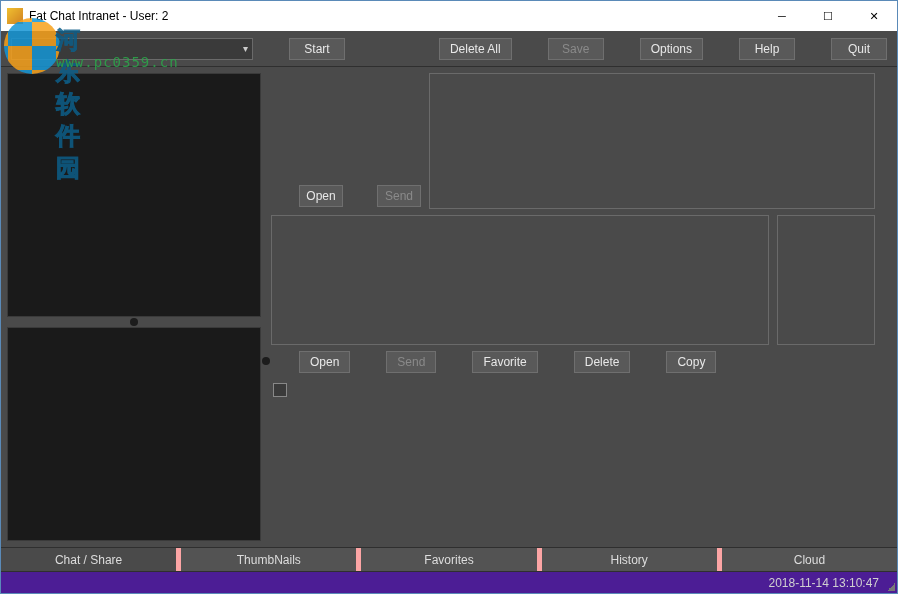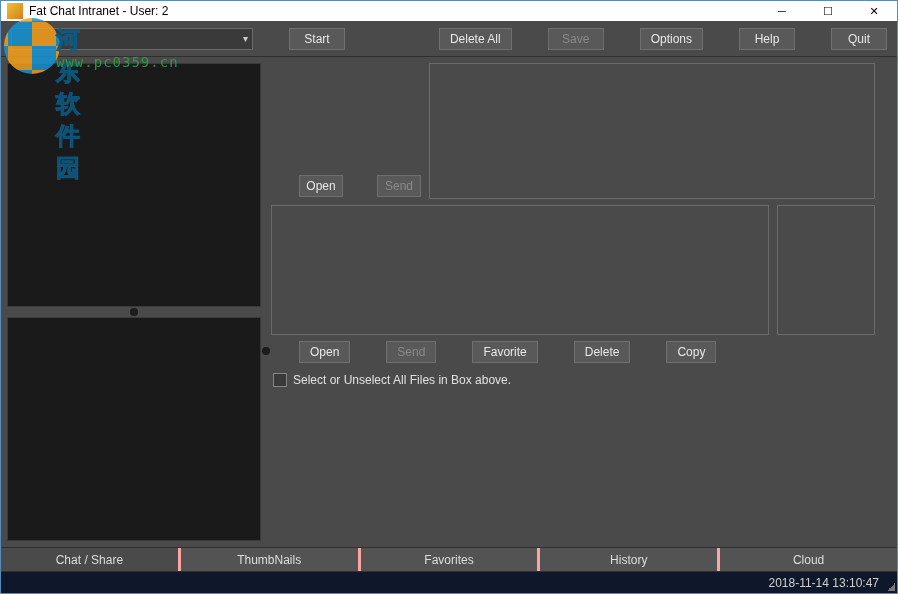--- a/index.html
+++ b/index.html
@@ -15,21 +15,21 @@
 }
 .window {
   width: 898px;
   height: 594px;
   background: #ffffff;
   display: flex;
   flex-direction: column;
   border: 1px solid #5a8ab8;
 }
 .titlebar {
-  height: 20px;
+  height: 30px;
   background: #ffffff;
   display: flex;
   align-items: center;
   padding-left: 6px;
   color: #000;
   font-size: 12px;
 }
 .titlebar .app-icon {
   width: 16px; height: 16px;
   background: linear-gradient(135deg,#f0c030,#d08020);
@@ -190,28 +190,28 @@
   border-top: 1px solid #2f2f2f;
   display: flex;
 }
 .tab {
   flex: 1;
   display: flex;
   align-items: center;
   justify-content: center;
   color: #ddd;
   font-size: 12px;
-  border-right: 3px solid #fca5a5;
+  border-right: 5px solid #fca5a5;
   cursor: pointer;
 }
 .tab:last-child { border-right: none; }
 .tab.active { background: #4a4a4a; }
 .statusbar {
   height: 22px;
-  background: #0f172a;
+  background: #4c1d95;
   border-top: 1px solid #2f2f2f;
   display: flex;
   align-items: center;
   justify-content: flex-end;
   padding: 0 18px 0 8px;
   color: #d0d0d0;
   font-size: 12px;
   position: relative;
 }
 .grip {
@@ -319,21 +319,20 @@
         <div class="row3">
           <div class="btn" style="min-width:48px">Open</div>
           <div class="btn disabled" style="min-width:48px">Send</div>
           <div class="btn" style="min-width:64px">Favorite</div>
           <div class="btn" style="min-width:56px">Delete</div>
           <div class="btn" style="min-width:48px">Copy</div>
         </div>
 
         <div class="row4">
           <div class="checkbox"></div>
-          <span>Select or Unselect All Files in Box above.</span>
         </div>
 
 
       </div>
     </div>
 
     <div class="tabs">
       <div class="tab active">Chat / Share</div>
       <div class="tab">ThumbNails</div>
       <div class="tab">Favorites</div>

